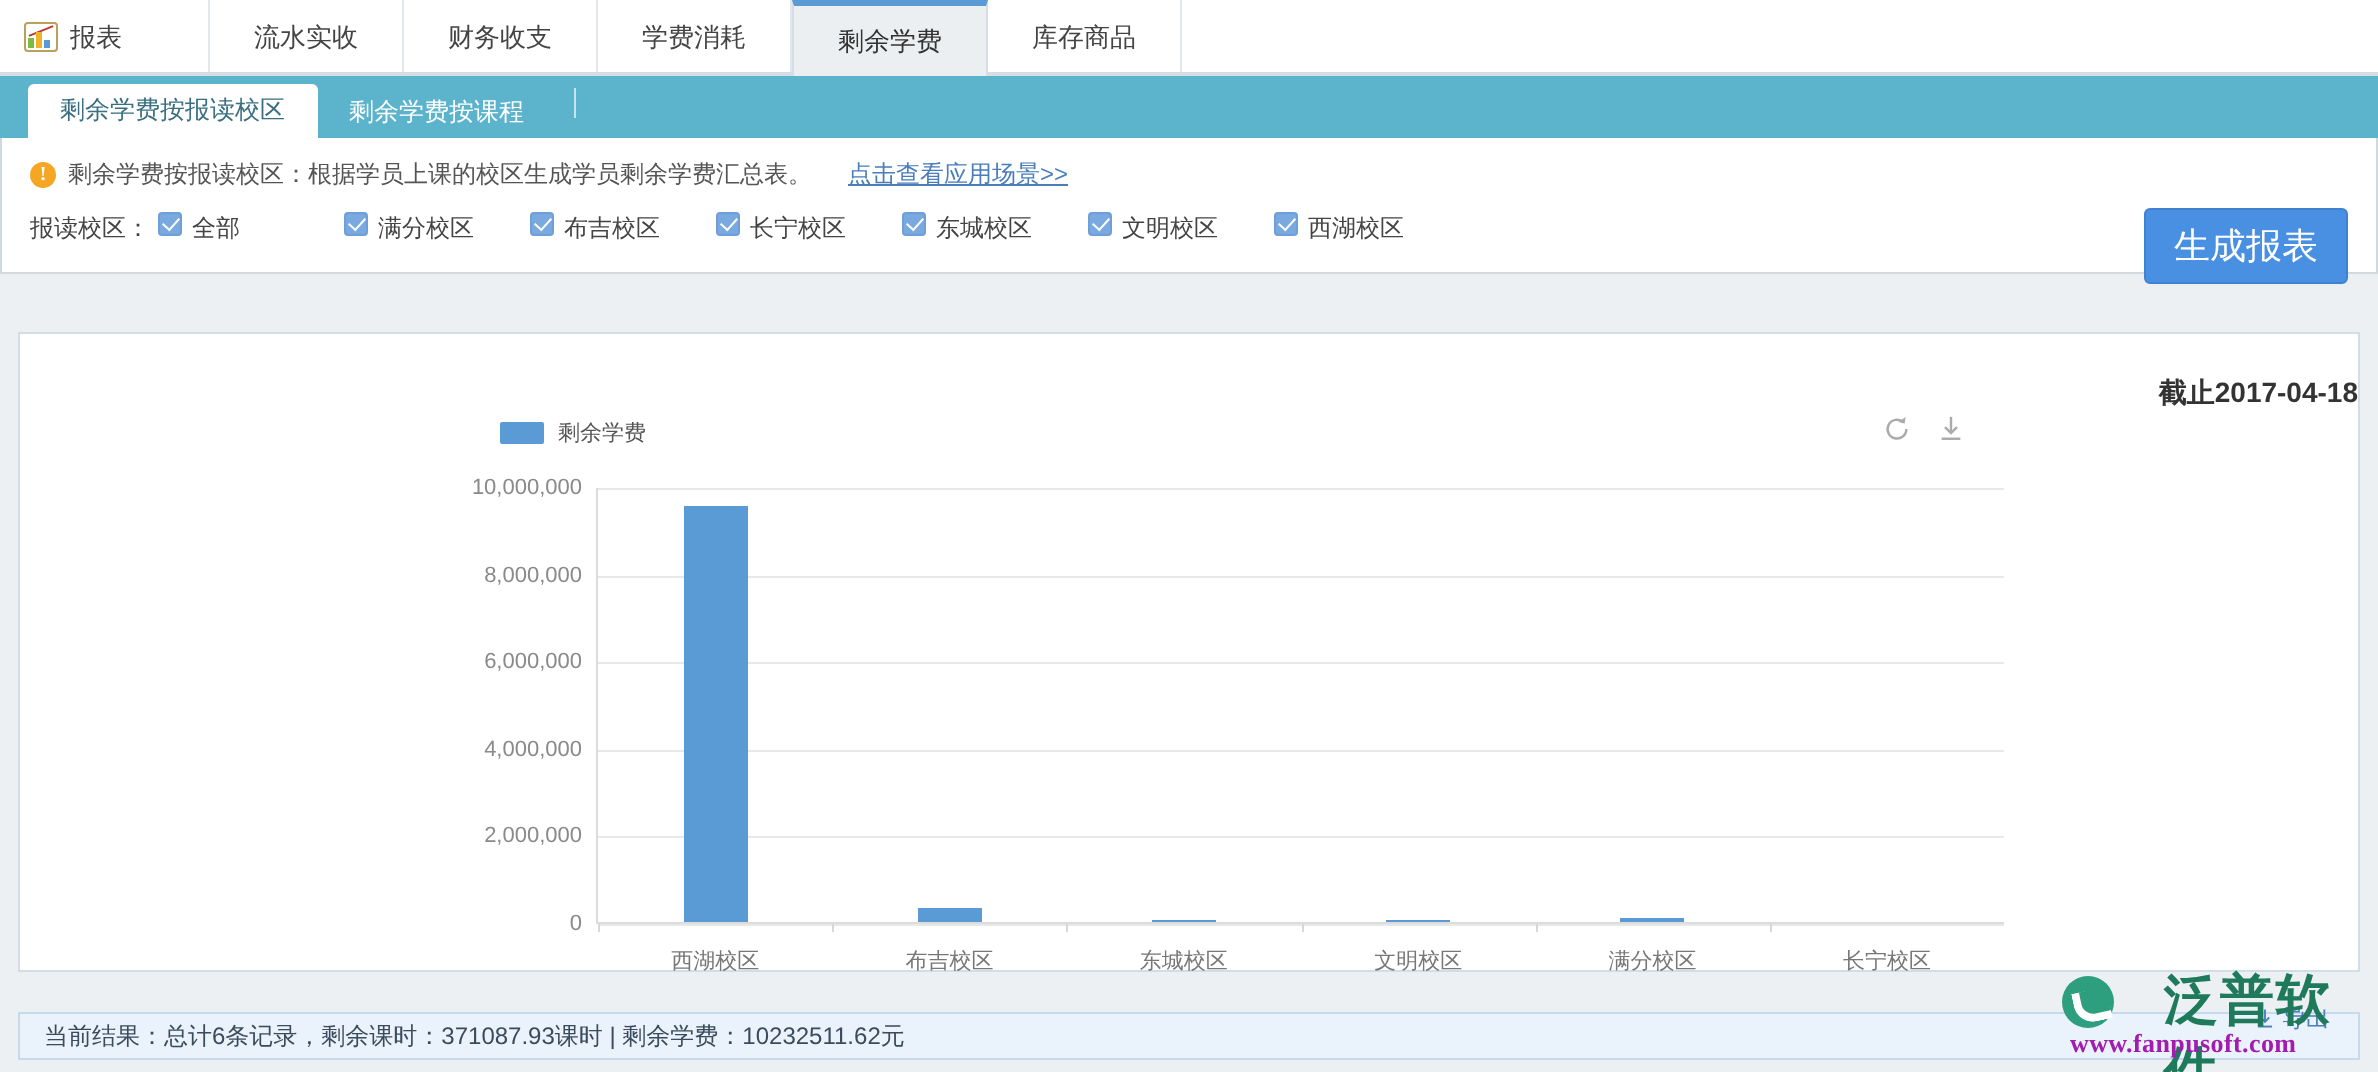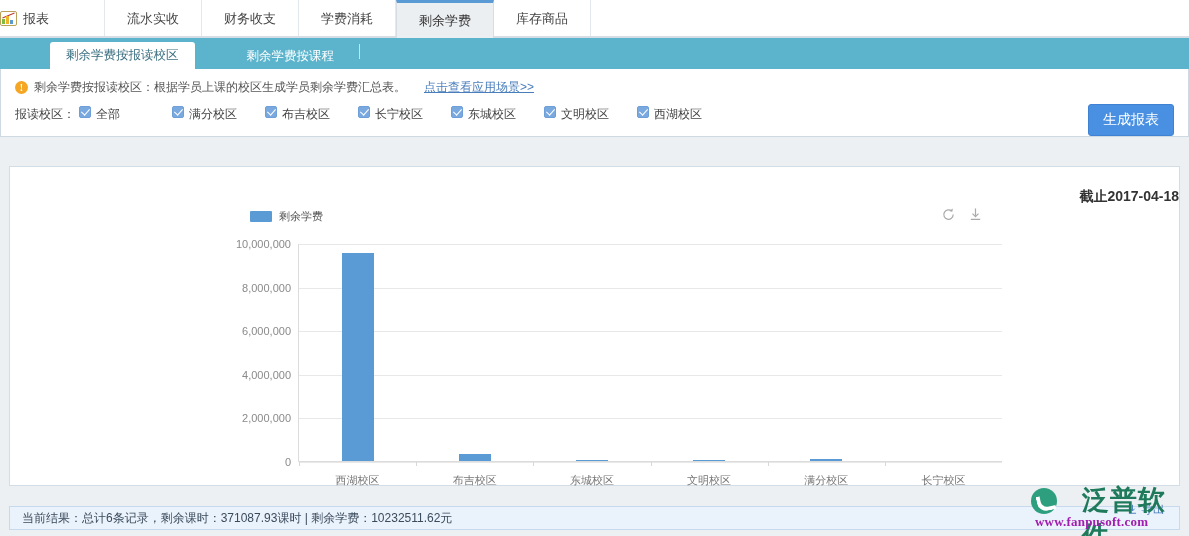--- a/index.html
+++ b/index.html
@@ -18,21 +18,21 @@
     border-bottom:1px solid #d6dde4;
     display:flex;align-items:stretch;
   }
   .topbar:after{content:"";position:absolute;left:0;right:0;bottom:0;height:1px;background:#d6dde4;}
   .ttab{
     position:relative;display:flex;align-items:center;justify-content:center;
     padding:0 22px;min-width:88px;height:37px;box-sizing:border-box;
     font-size:13px;color:#444;background:#fff;cursor:pointer;
     border-right:1px solid #e3e8ec;
   }
-  .ttab.home{padding:0 16px 0 0;gap:6px;justify-content:flex-start;min-width:105px;}
+  .ttab.home{padding:0 16px 0 12px;gap:6px;justify-content:flex-start;min-width:105px;}
   .ttab.active{
     background:#eceff1;border-top:3px solid #5b9bd5;color:#333;
     border-left:1px solid #d6dde4;border-right:1px solid #d6dde4;
     height:38px;z-index:3;
   }
   .ttab.tail{flex:1;border-right:none;cursor:default;}
   .rpt-icon{
     width:17px;height:15px;display:inline-block;position:relative;
     background:#fff;border:1px solid #b9a15a;border-radius:2px;box-sizing:border-box;
     overflow:hidden;flex:none;
@@ -43,21 +43,21 @@
   .rpt-icon i.g3{left:9px;bottom:1px;width:3px;height:4px;background:#5b9bd5;}
   .rpt-icon i.ln{left:1px;top:3px;width:13px;height:1px;background:#c0392b;transform:rotate(-22deg);}
 
   
   .subbar{
     height:31px;background:#5bb3cc;display:flex;align-items:flex-end;
     padding-left:14px;box-sizing:border-box;
   }
   .stab{
     position:relative;height:25px;line-height:25px;padding:0 16px;
-    font-size:12.5px;color:#ffffff;cursor:pointer;white-space:nowrap;margin-left:36px;
+    font-size:12.5px;color:#ffffff;cursor:pointer;white-space:nowrap;
   }
   .stab.active{
     background:#ffffff;color:#3a6f80;border-radius:3px 3px 0 0;height:27px;line-height:27px;
   }
   .sdiv{width:1px;height:15px;background:rgba(255,255,255,.65);align-self:center;margin:0 9px 5px;}
   .filterwrap{background:#fff;border-left:1px solid #cfd9e1;border-right:1px solid #cfd9e1;border-bottom:1px solid #cfd9e1;}
   .noterow{display:flex;align-items:center;gap:6px;padding:10px 0 6px 14px;}
   .warn-icon{
     width:13px;height:13px;border-radius:50%;background:#f5a623;color:#fff;
     font-size:10px;font-weight:bold;line-height:13px;text-align:center;flex:none;
@@ -74,21 +74,21 @@
     width:12px;height:12px;border:1px solid #6f9fd8;border-radius:2px;background:#7aa9e0;
     position:relative;flex:none;box-sizing:border-box;
   }
   .cbox:after{
     content:"";position:absolute;left:3px;top:0px;width:4px;height:7px;
     border:solid #fff;border-width:0 1.6px 1.6px 0;transform:rotate(42deg);
   }
   .cbtxt{font-size:12px;color:#444;}
   .genbtn{
     position:absolute;right:14px;top:2px;
-    background:#4a90e2;color:#fff;font-size:14px;
+    background:#4a90e2;color:#fff;font-size:18px;
     padding:6px 14px;border-radius:3px;cursor:pointer;border:1px solid #3f82d2;
   }
 
   
   .chartcard{
     position:absolute;left:9px;top:166px;width:1171px;height:320px;
     background:#fff;border:1px solid #d3dde5;box-sizing:border-box;
   }
   .charttitle{text-align:right;font-size:14px;font-weight:bold;color:#333;margin-top:21px;}
   .legend{position:absolute;left:240px;top:42px;display:flex;align-items:center;gap:7px;}

